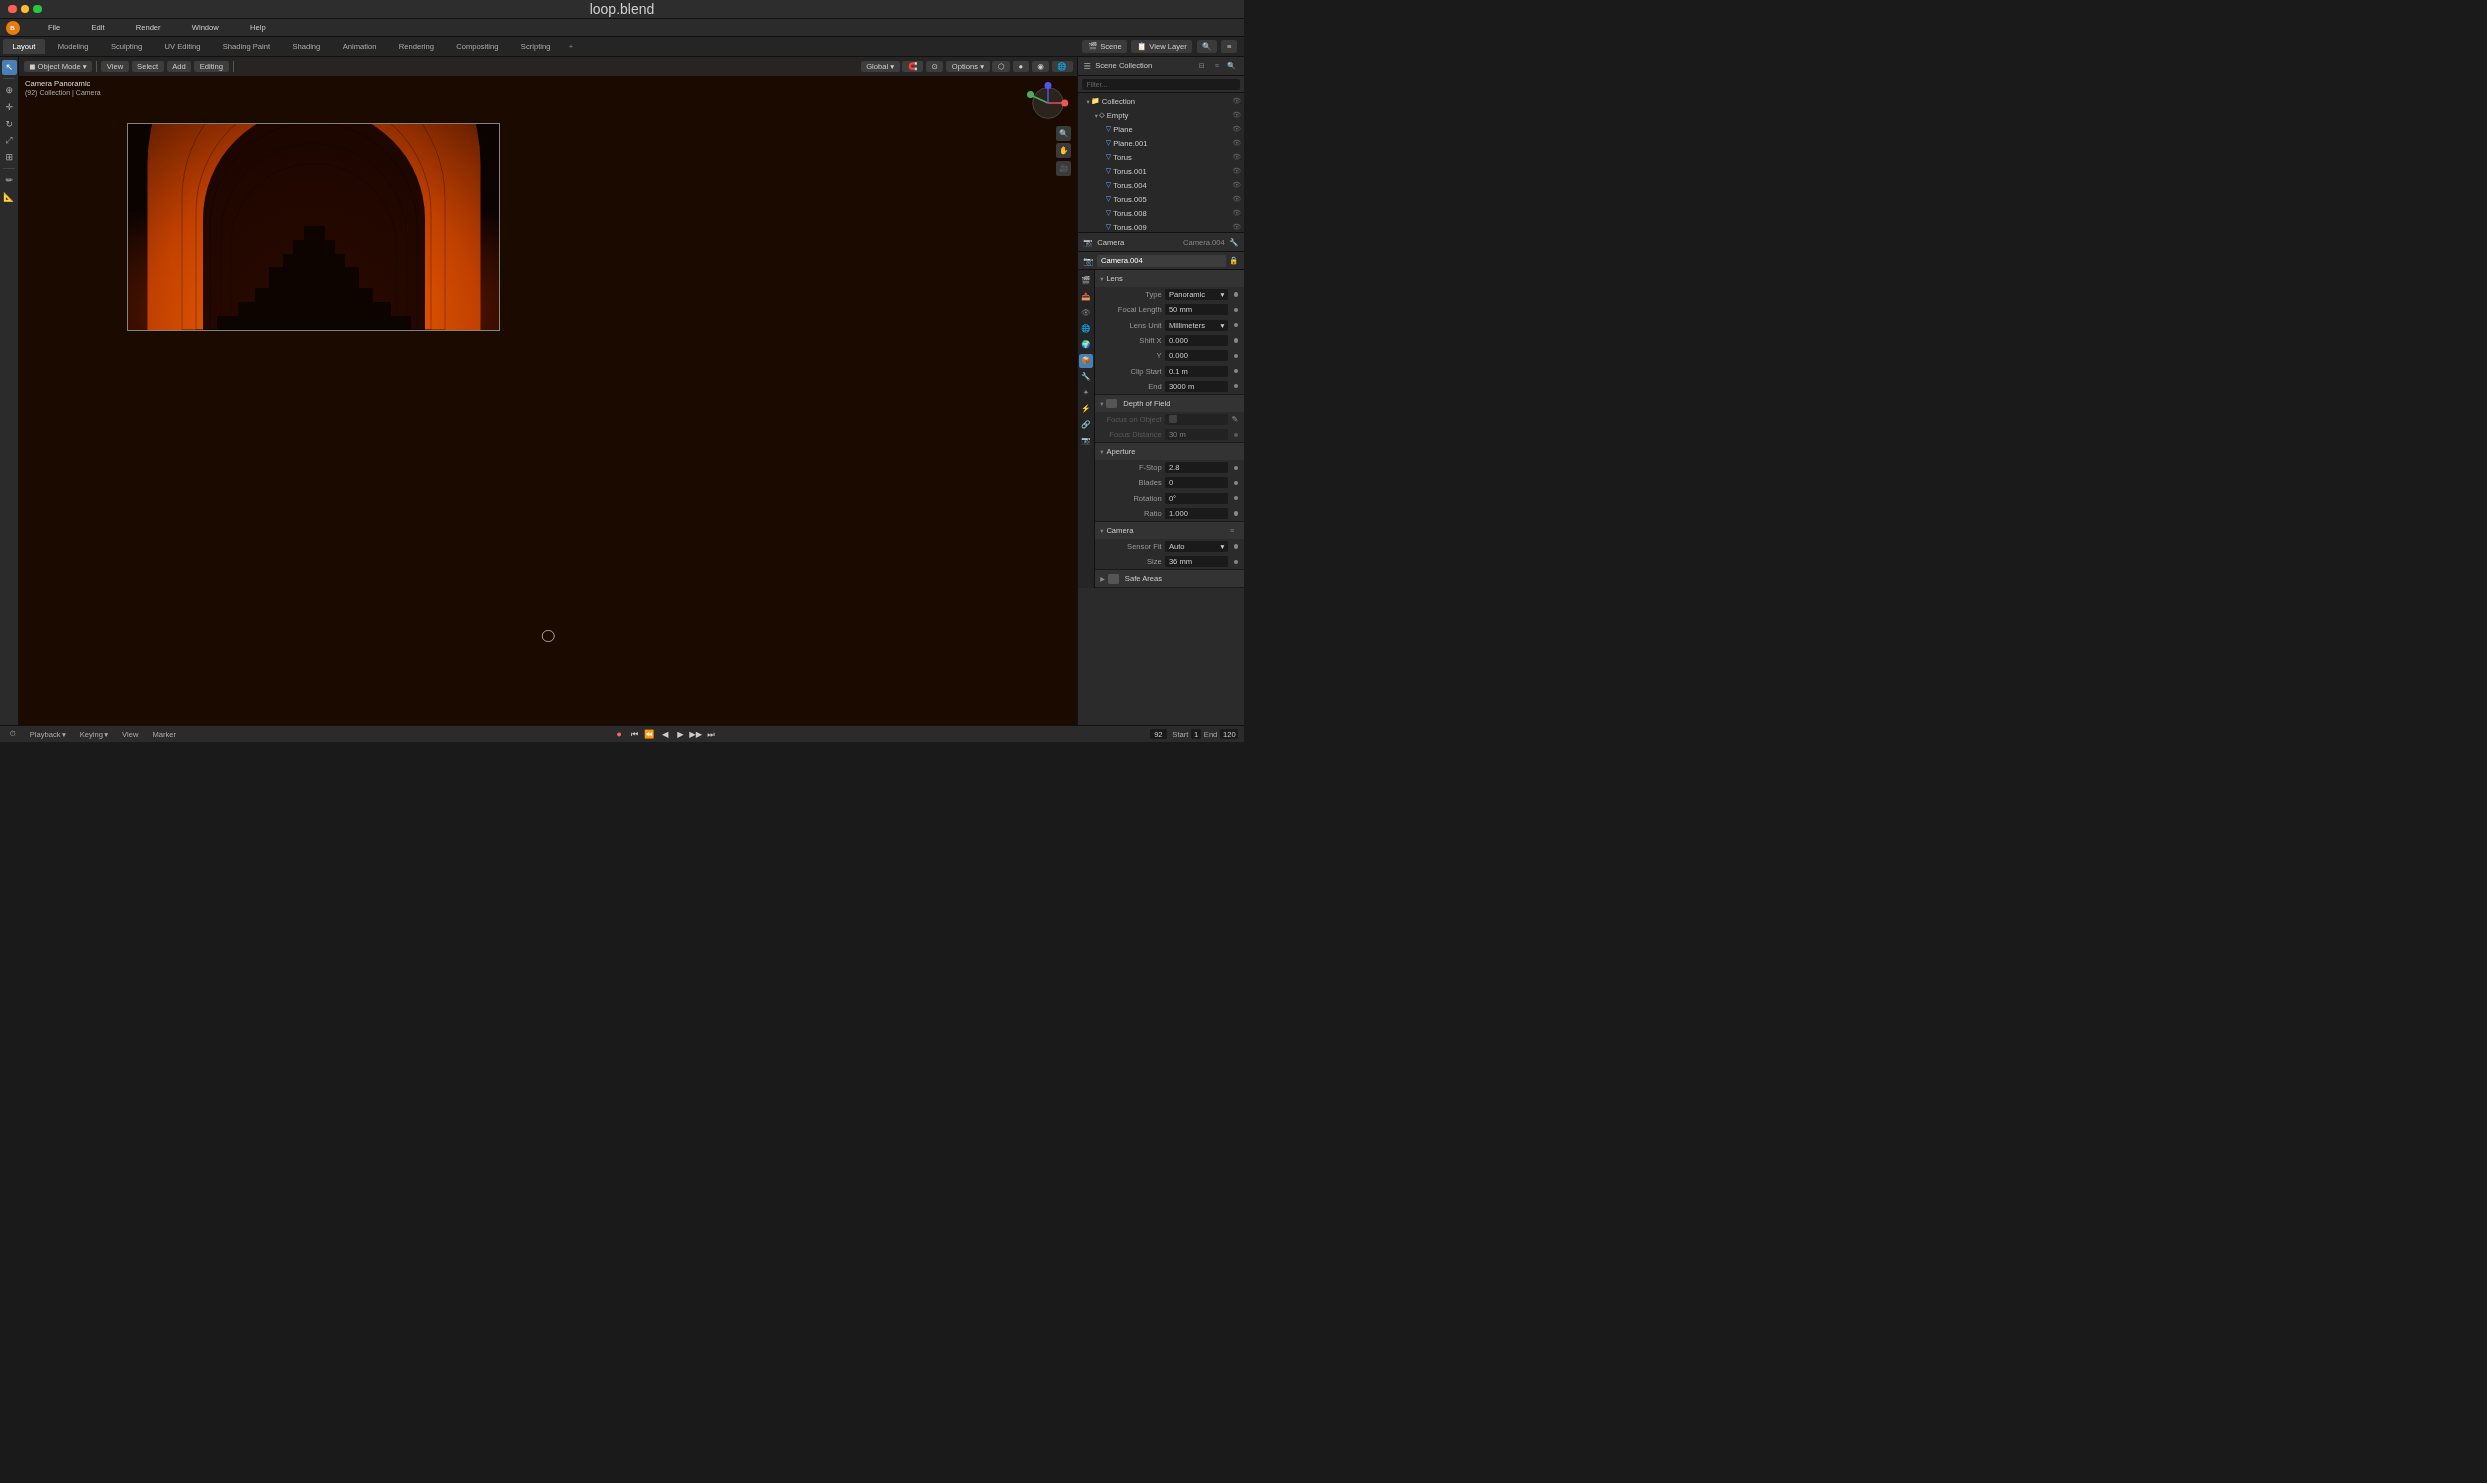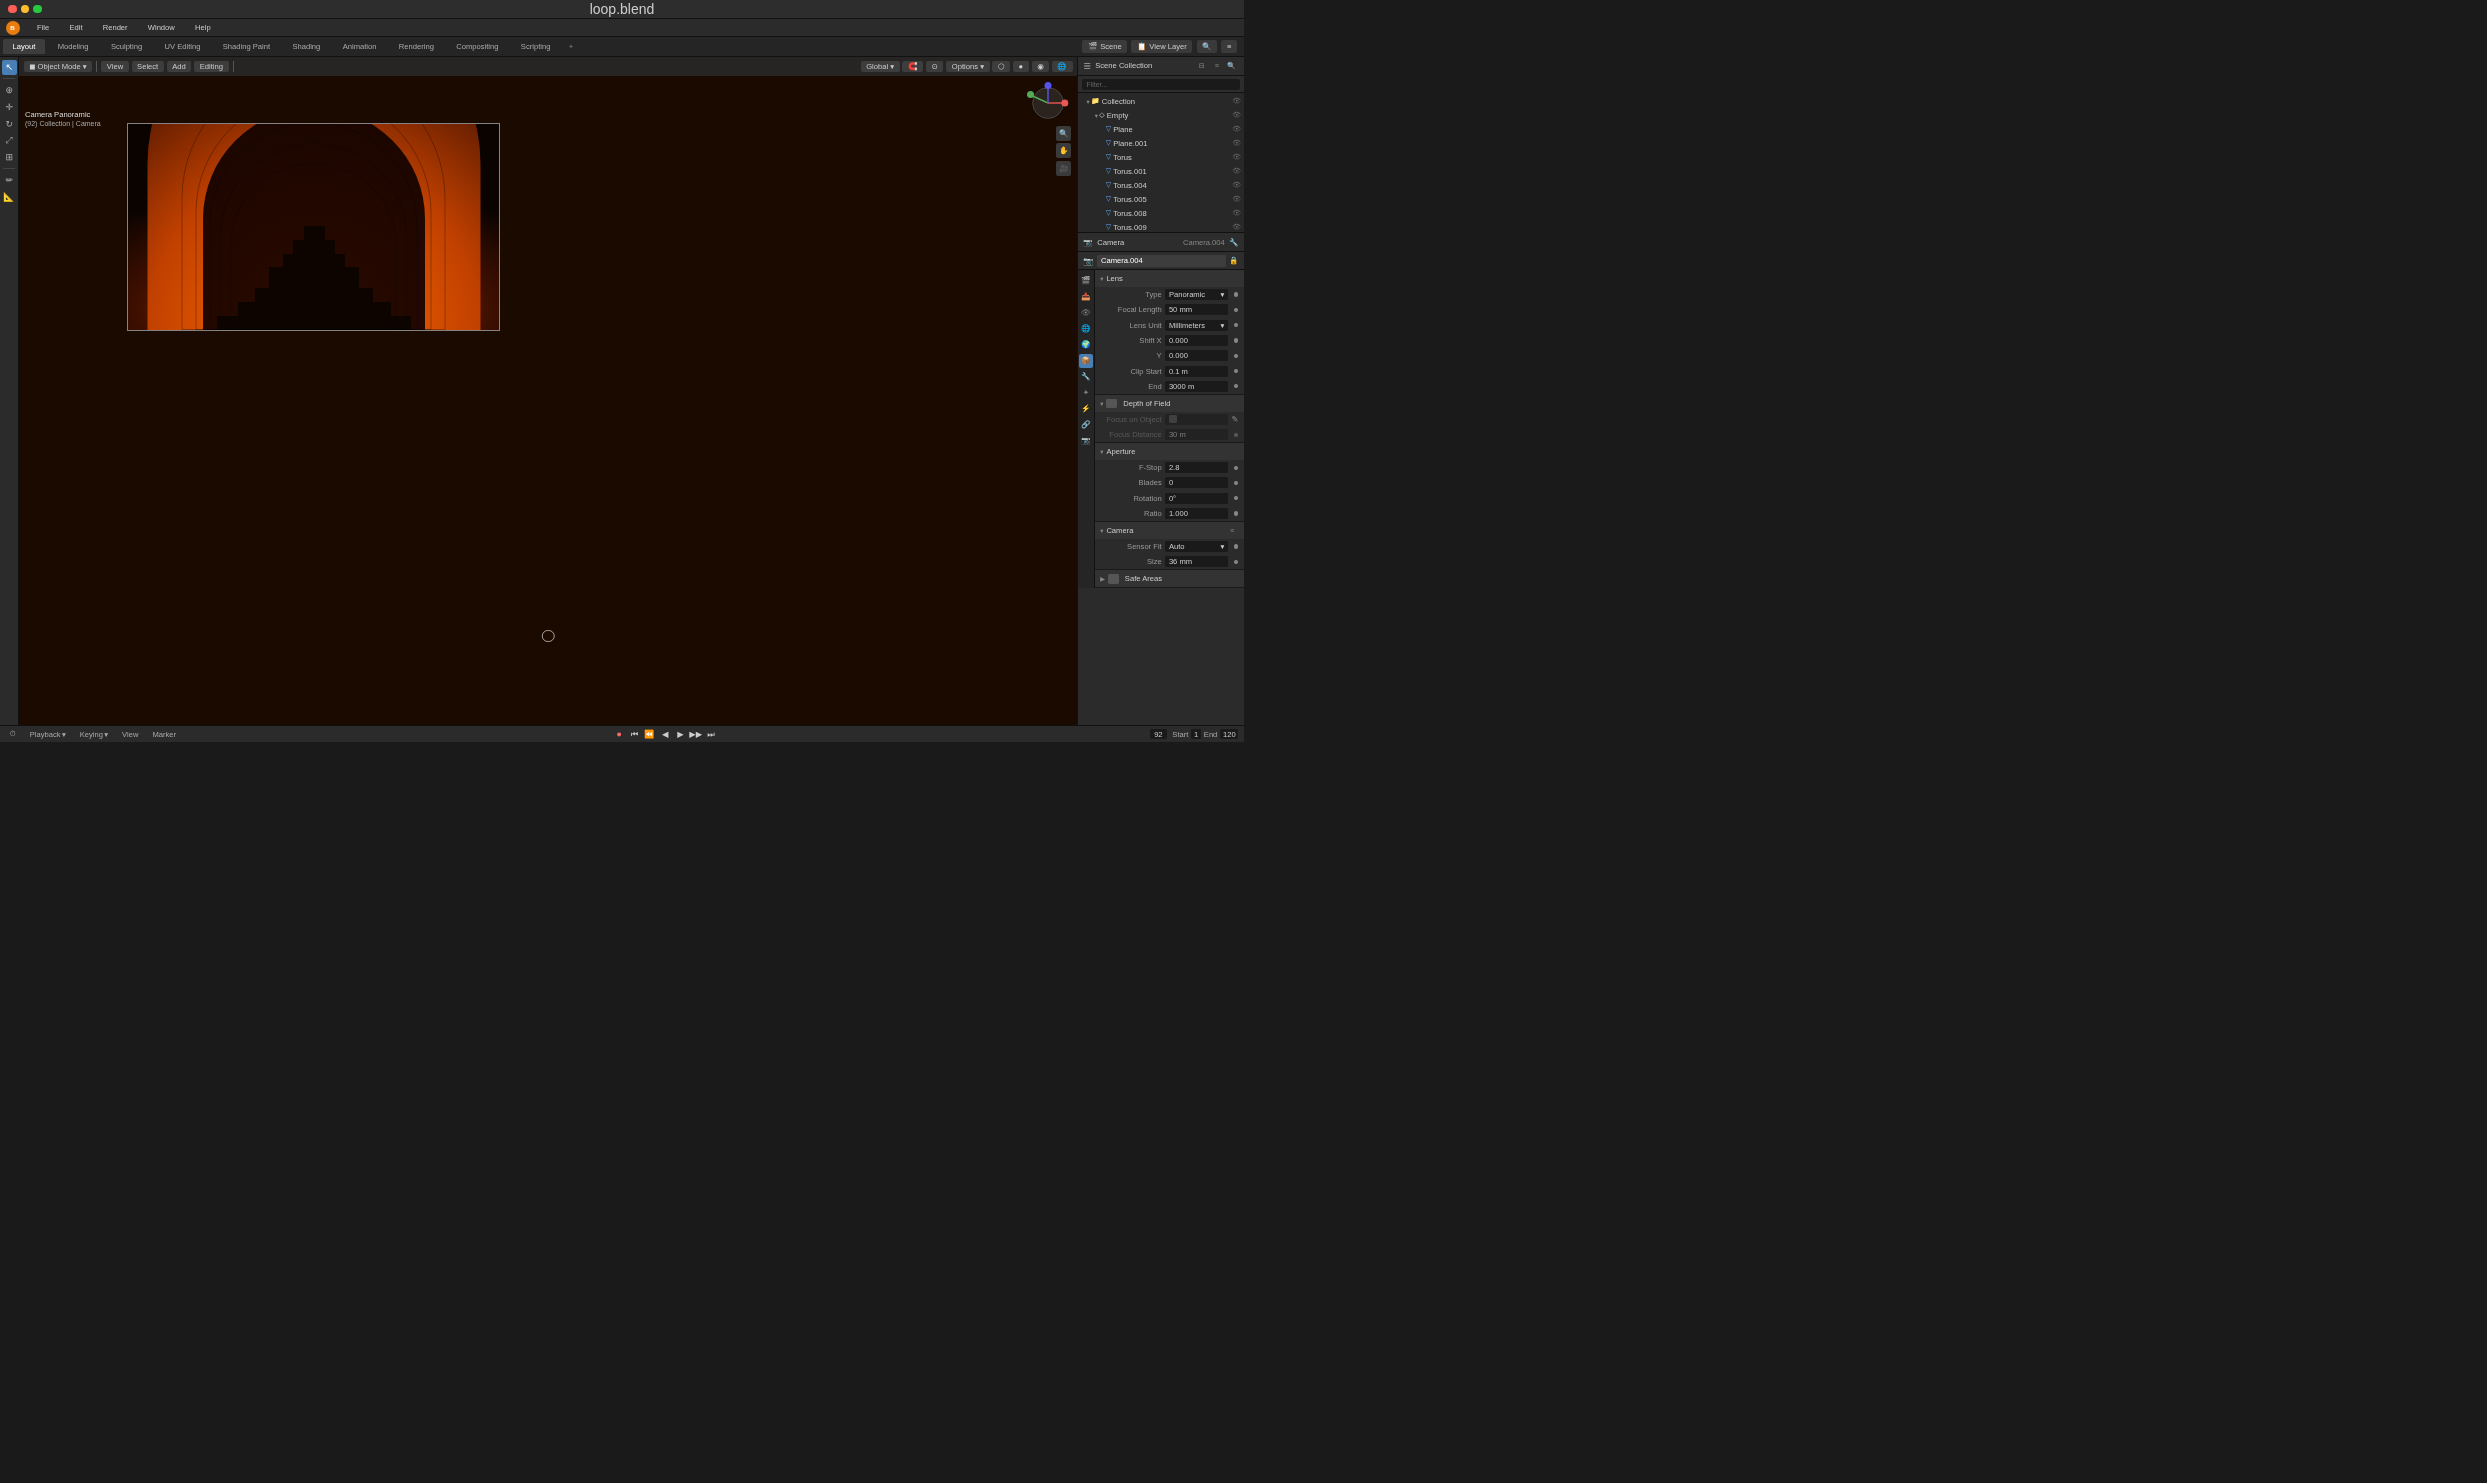--- a/index.html
+++ b/index.html
@@ -41,21 +41,21 @@
     .tb-max { background: #28c840; }
     #titlebar-title { font-size: 14px; color: #ccc; text-align: right; }
 
     
     #menubar {
       height: 18px;
       background: #2b2b2b;
       display: flex;
       align-items: center;
       padding: 0 5.6px;
-      gap: 9px;
+      gap: 20px;
       border-bottom: 0.7px solid #111;
     }
     .menu-logo {
       width: 14px; height: 14px;
       background: #e87d0d;
       border-radius: 50%;
       margin-right: 2.8px;
       display: flex; align-items: center; justify-content: center;
       font-size: 6.2px; font-weight: bold; color: white;
     }
@@ -168,21 +168,20 @@
     .vh-sep { width: 0.7px; height: 11px; background: #555; margin: 0 1.4px; }
     .vh-right { margin-left: auto; display: flex; align-items: center; gap: 2.8px; }
 
     
     #camera-info {
       position: absolute;
       top: 22px; left: 5.6px;
       color: #fff;
       font-size: 7.6px;
       z-index: 10;
-      margin-top: 31px;
     }
 
     
     #camera-frame {
       position: absolute;
       top: 66px; left: 108px;
       width: 373px; height: 208px;
       border: 0.7px solid rgba(255,255,255,0.5);
       overflow: hidden;
       background: #0a0500;

